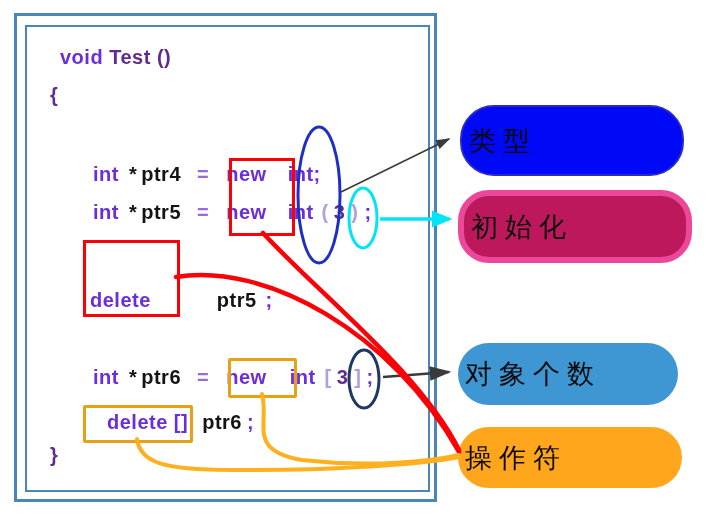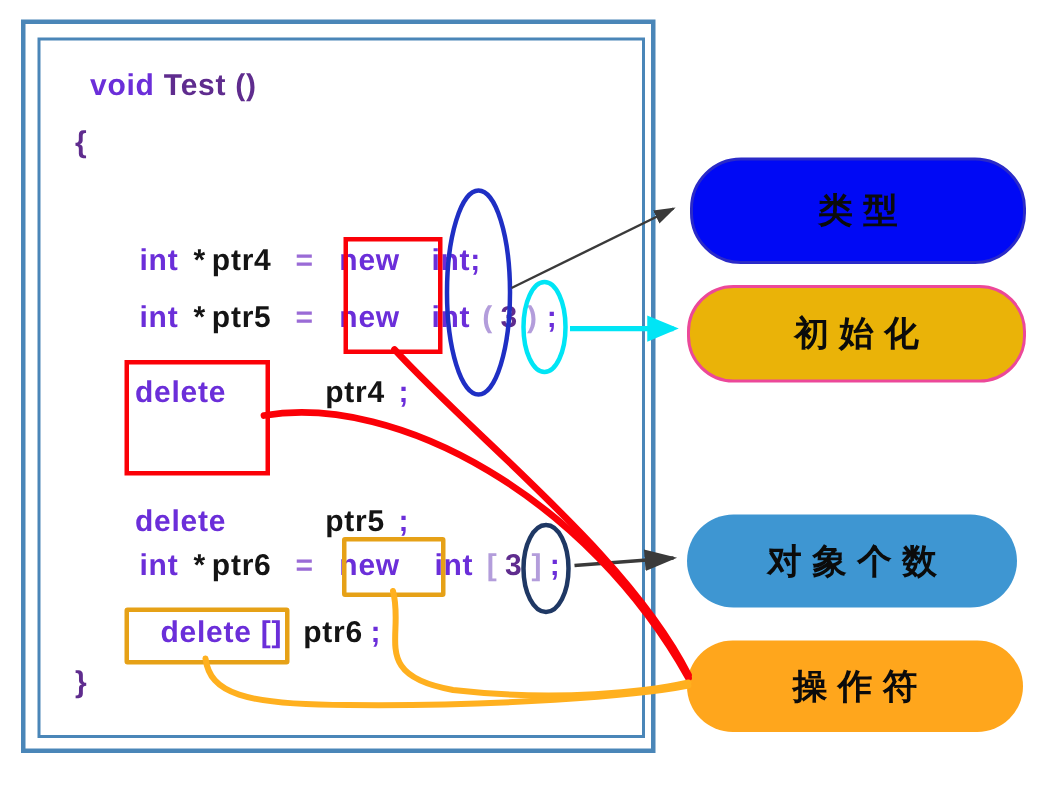--- a/index.html
+++ b/index.html
@@ -18,27 +18,27 @@
   .cm{color:#17be72;}
   .id{color:#141414;}
   .eq{color:#9a6bd6;}
   .pr{color:#b39ddb;}
   .sc{color:#6b2ed9;}
   
   .hbox{position:absolute;background:transparent;}
   .hbox.red{border:3px solid #fb0007;}
   .hbox.orange{border:3px solid #e6a117;border-radius:2px;}
   
-  .pill{position:absolute;display:flex;align-items:center;justify-content:center;
-        font-family:"Liberation Serif",serif;font-weight:700;font-size:23px;color:#0b0b0b;
+  .pill{position:absolute;display:flex;align-items:center;
+        font-family:"Liberation Serif",serif;font-weight:400;font-size:27px;color:#0b0b0b;
         letter-spacing:7px;text-indent:7px;}
   .pill-type{left:460px;top:105px;width:220px;height:67px;border-radius:34px;
              background:#0009f5;border:2px solid #2a2ac8;}
   .pill-init{left:458px;top:190px;width:222px;height:61px;border-radius:31px;
-             background:#eab308;border:2px solid #ec4899;}
+             background:#be185d;border:6px solid #ec4899;}
   .pill-count{left:458px;top:343px;width:220px;height:62px;border-radius:31px;
               background:#3e96d2;}
   .pill-operator{left:458px;top:427px;width:224px;height:61px;border-radius:31px;
                  background:#ffa61c;}
   
   .overlay{position:absolute;left:0;top:0;width:708px;height:528px;pointer-events:none;}
 </style>
 </head>
 <body>
 
@@ -49,23 +49,22 @@
 
   <div class="code-line" style="left:60px;top:45px;"><span class="kw">void</span><span> </span><span class="fn">Test ()</span></div>
 
   <div class="code-line fn" style="left:50px;top:83px;">{</div>
 
 
   <div class="code-line" style="left:93px;top:162px;"><span class="kw">int</span><span style="margin-left:10px;" class="id">*</span><span style="margin-left:4px;" class="id">ptr4</span><span style="margin-left:16px;" class="eq">=</span><span style="margin-left:17px;" class="kw">new</span><span style="margin-left:21px;" class="kw">int;</span></div>
 
   <div class="code-line" style="left:93px;top:200px;"><span class="kw">int</span><span style="margin-left:10px;" class="id">*</span><span style="margin-left:4px;" class="id">ptr5</span><span style="margin-left:16px;" class="eq">=</span><span style="margin-left:17px;" class="kw">new</span><span style="margin-left:21px;" class="kw">int</span><span style="margin-left:8px;" class="pr">(</span><span style="margin-left:5px;" class="fn">3</span><span style="margin-left:6px;" class="pr">)</span><span style="margin-left:6px;" class="sc">;</span></div>
 
-  <div class="code-line" style="left:90px;top:250px;"><span class="kw">delete</span><span style="margin-left:66px;" class="id">ptr4</span><span style="margin-left:9px;" class="sc">;</span></div>
 
-  <div class="code-line" style="left:90px;top:288px;margin-top:48px;"><span class="kw">delete</span><span style="margin-left:66px;" class="id">ptr5</span><span style="margin-left:9px;" class="sc">;</span></div>
+  <div class="code-line" style="left:90px;top:288px;"><span class="kw">delete</span><span style="margin-left:66px;" class="id">ptr5</span><span style="margin-left:9px;" class="sc">;</span></div>
 
 
   <div class="code-line" style="left:93px;top:365px;"><span class="kw">int</span><span style="margin-left:10px;" class="id">*</span><span style="margin-left:4px;" class="id">ptr6</span><span style="margin-left:16px;" class="eq">=</span><span style="margin-left:17px;" class="kw">new</span><span style="margin-left:23px;" class="kw">int</span><span style="margin-left:9px;" class="pr">[</span><span style="margin-left:5px;" class="fn">3</span><span style="margin-left:6px;" class="pr">]</span><span style="margin-left:5px;" class="sc">;</span></div>
 
   <div class="code-line" style="left:107px;top:410px;"><span class="kw">delete []</span><span style="margin-left:14px;" class="id">ptr6</span><span style="margin-left:5px;" class="sc">;</span></div>
 
   <div class="code-line fn" style="left:50px;top:443px;">}</div>
 
   <div class="hbox red" style="left:229px;top:158px;width:60px;height:72px;"></div>
   <div class="hbox red" style="left:83px;top:240px;width:91px;height:71px;"></div>

